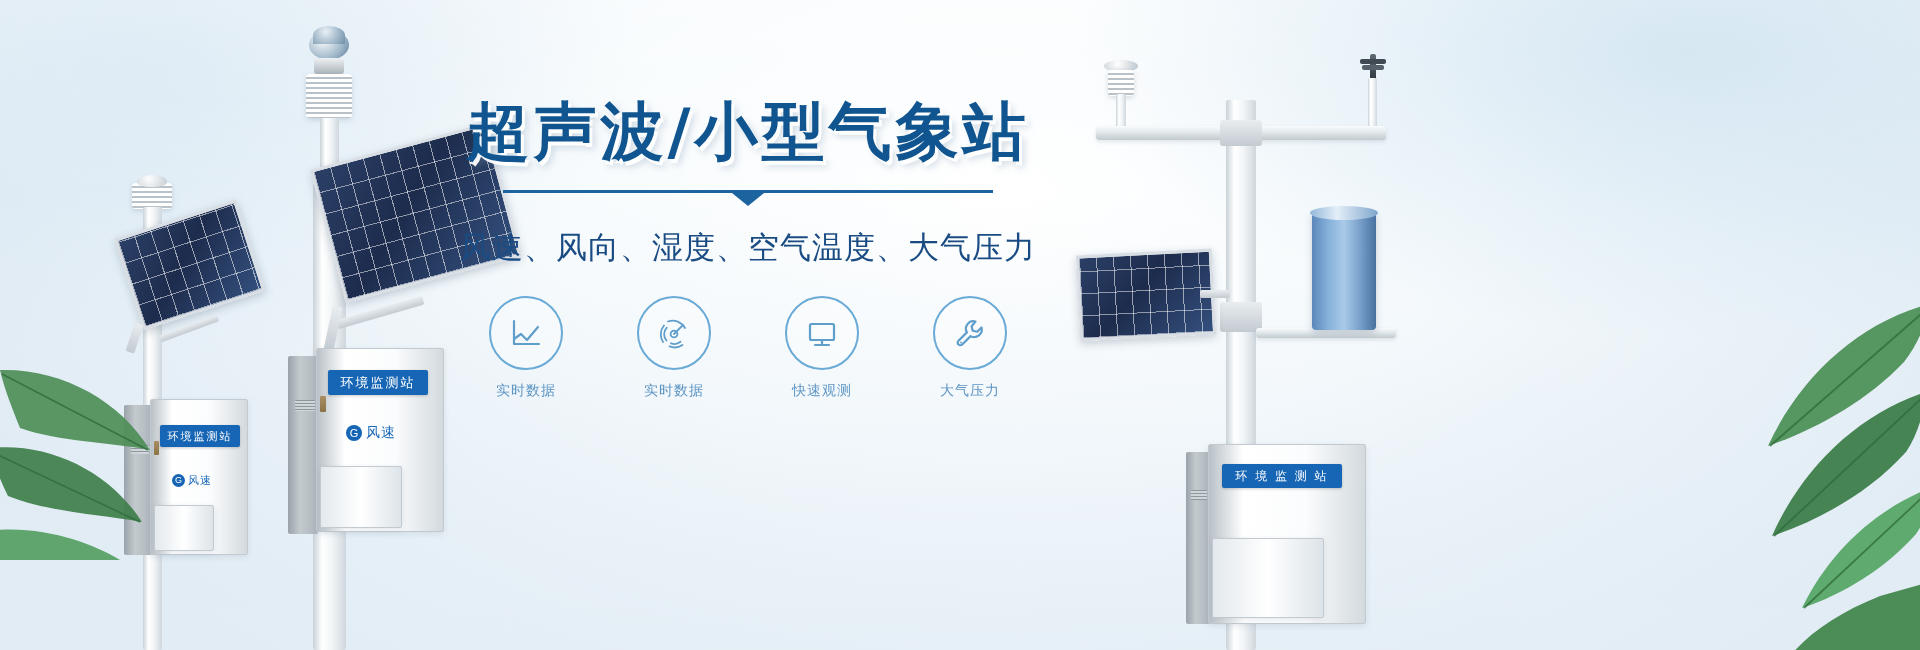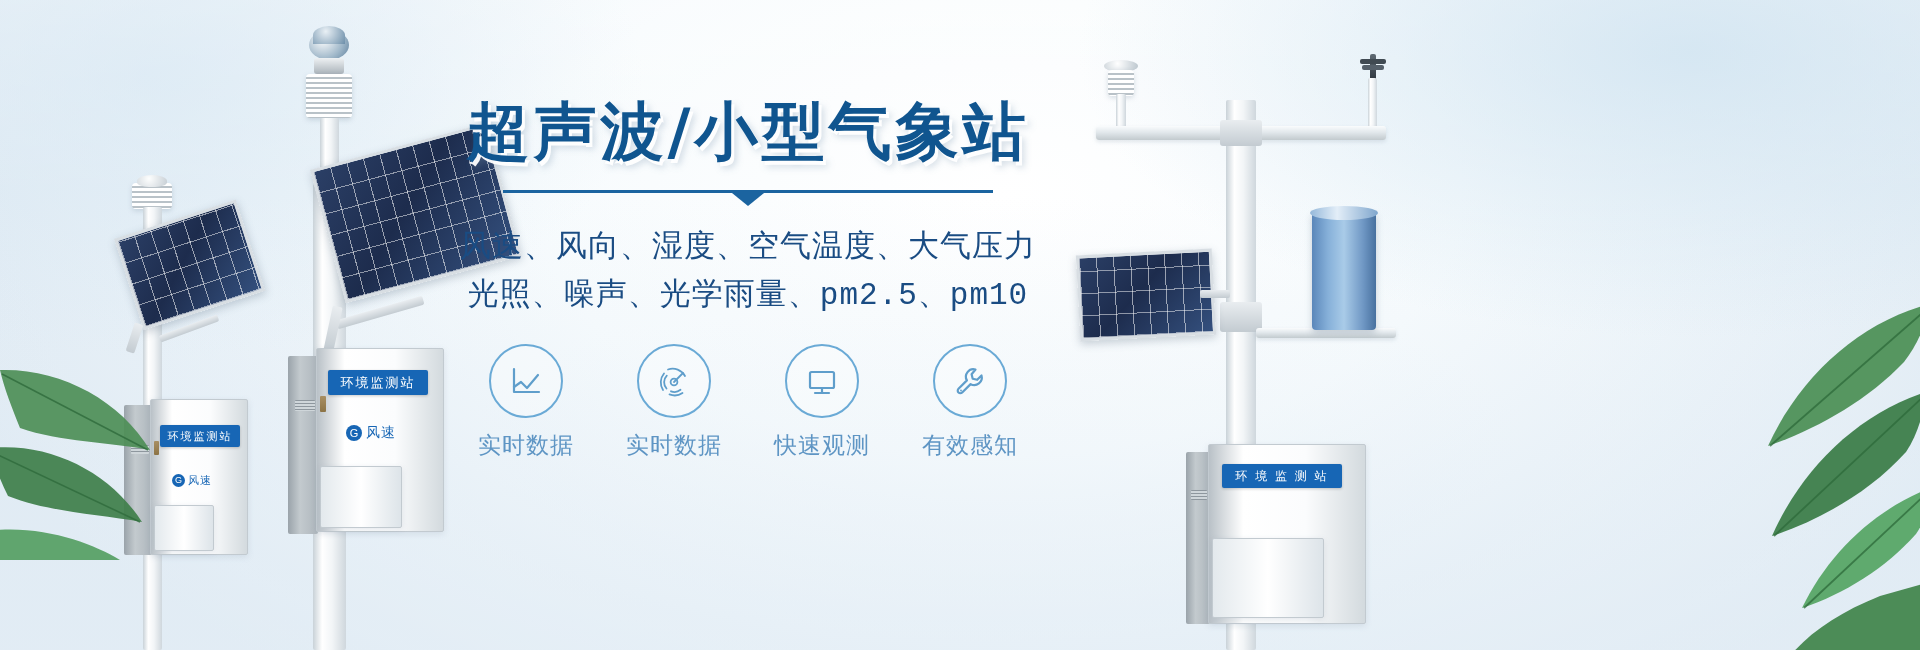--- a/index.html
+++ b/index.html
@@ -63,21 +63,21 @@
     width:0; height:0;
     border-left:16px solid transparent;
     border-right:16px solid transparent;
     border-top:13px solid #1b64a0;
   }
   .sub-lines{
     margin-top:16px;
     color:#17477c;
   }
   .sub-line{
-    font-family:Liberation Mono, monospace;
+    font-family:Liberation Sans, sans-serif;
     font-size:31px;
     letter-spacing:1px;
     line-height:48px;
     white-space:nowrap;
     color:#1a4c83;
   }
 
   
   .features{
     display:flex;
@@ -93,21 +93,21 @@
     width:74px; height:74px;
     margin:0 auto;
     border:2px solid #6aaad6;
     border-radius:50%;
     display:flex; align-items:center; justify-content:center;
     background:rgba(255,255,255,.30);
   }
   .circle svg{ display:block; }
   .feat-label{
     margin-top:12px;
-    font-size:23px;
+    font-size:14px;
     letter-spacing:1px;
     color:#5e95c4;
     font-family:Liberation Mono, monospace;
     white-space:nowrap;
   }
 
   
   .equip{ position:absolute; z-index:20; }
 
   
@@ -319,21 +319,20 @@
 
     <div class="headline">超声波/小型气象站</div>
 
     <div class="divider">
       <div class="bar"></div>
       <div class="tri"></div>
     </div>
 
     <div class="sub-lines">
       <div class="sub-line">风速、风向、湿度、空气温度、大气压力</div>
-      <div class="sub-line">光照、噪声、光学雨量、pm2.5、pm10</div>
     </div>
 
     <div class="features">
 
       <div class="feature">
         <div class="circle">
           <svg width="40" height="40" viewBox="0 0 40 40" fill="none" stroke="#5f9ecb" stroke-width="2.2" stroke-linecap="round" stroke-linejoin="round">
             <path d="M8 8 L8 31 L33 31"></path>
             <path d="M8 26 L15 21 L21 27 L32 14"></path>
           </svg>
@@ -367,18 +366,18 @@
         <div class="feat-label">快速观测</div>
       </div>
 
       <div class="feature">
         <div class="circle">
           <svg width="40" height="40" viewBox="0 0 40 40" fill="none" stroke="#5f9ecb" stroke-width="2.2" stroke-linecap="round" stroke-linejoin="round">
             <path d="M25.5 8.5 a7.5 7.5 0 0 0 -8.6 10.9 L8.5 27.8 a2.6 2.6 0 0 0 0 3.7 a2.6 2.6 0 0 0 3.7 0 l8.4 -8.4 a7.5 7.5 0 0 0 10.9 -8.6 l-4.3 4.3 l-4.5 -1.1 l-1.1 -4.5 Z"></path>
             <circle cx="11" cy="29.5" r="0.9" fill="#5f9ecb" stroke="none"></circle>
           </svg>
         </div>
-        <div class="feat-label">有效感知</div>
+        <div class="feat-label">大气压力</div>
       </div>
 
     </div>
   </div>
 </div>
 
 </body></html>

